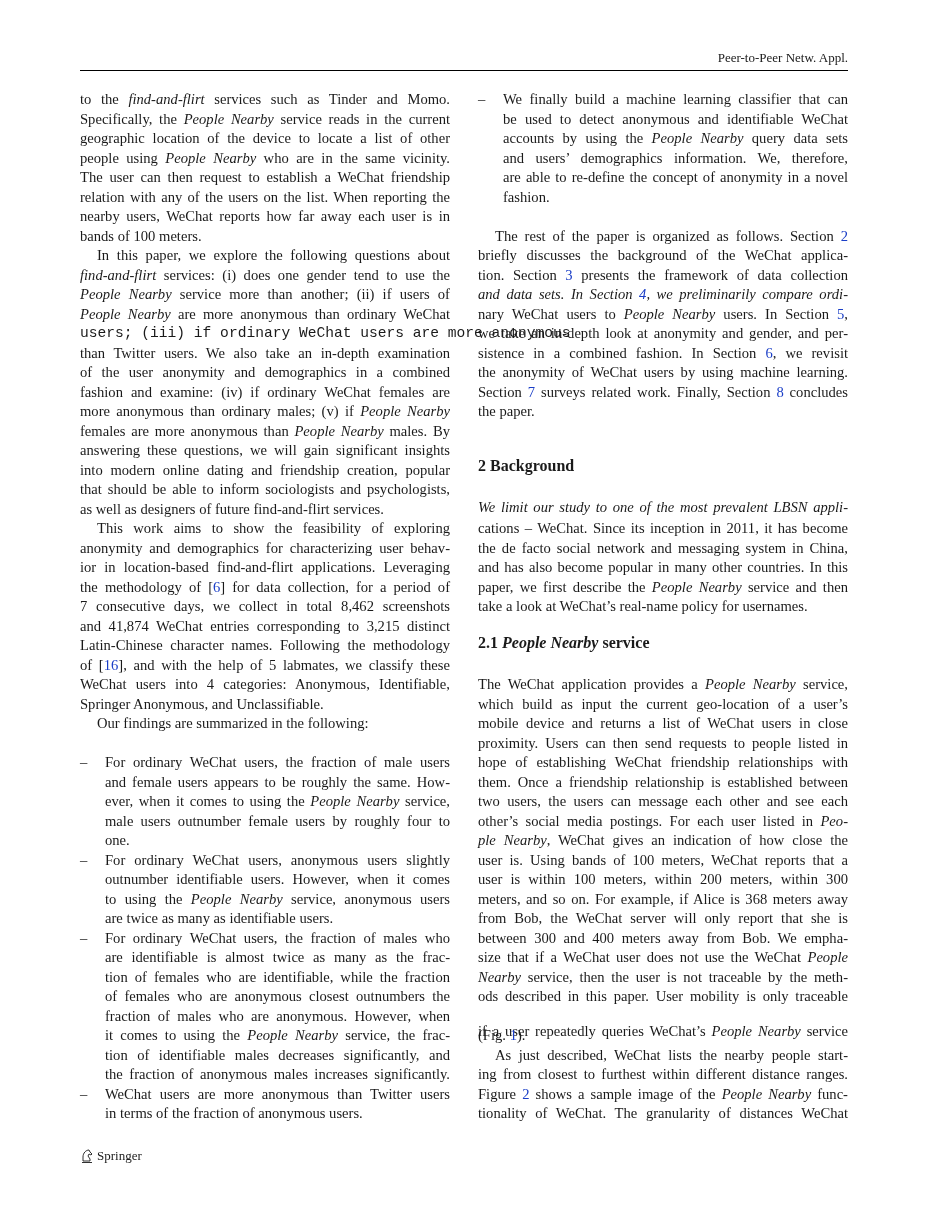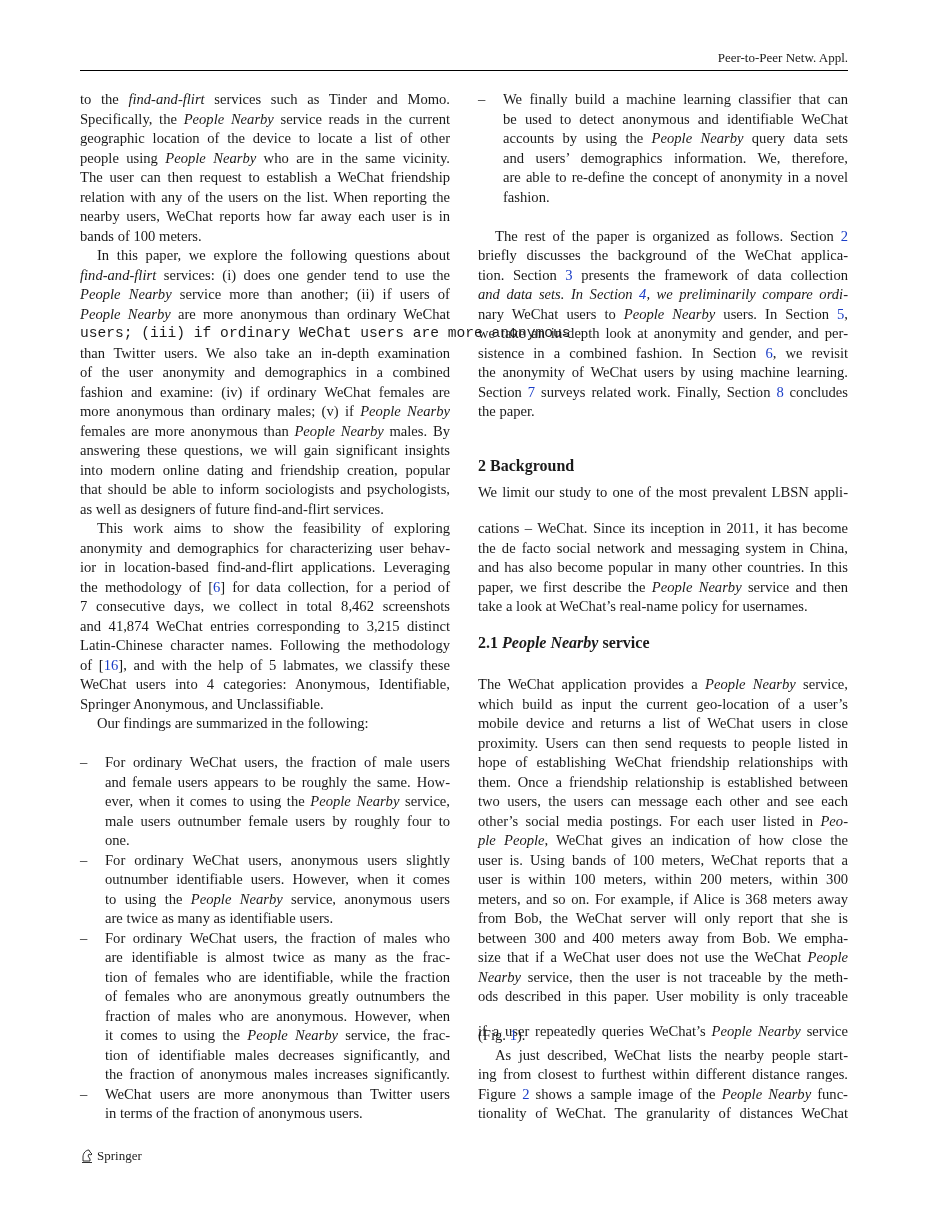--- a/index.html
+++ b/index.html
@@ -74,21 +74,21 @@
     <div class="line bl last" style="top: 741px;">one.</div>
     <span class="dash" style="top: 760.5px;">–</span>
     <div class="line bl" style="top: 760.5px;">For ordinary WeChat users, anonymous users slightly</div>
     <div class="line bl" style="top: 780px;">outnumber identifiable users. However, when it comes</div>
     <div class="line bl" style="top: 799.5px;">to using the <i>People Nearby</i> service, anonymous users</div>
     <div class="line bl last" style="top: 819px;">are twice as many as identifiable users.</div>
     <span class="dash" style="top: 838.5px;">–</span>
     <div class="line bl" style="top: 838.5px;">For ordinary WeChat users, the fraction of males who</div>
     <div class="line bl" style="top: 858px;">are identifiable is almost twice as many as the frac-</div>
     <div class="line bl" style="top: 877.5px;">tion of females who are identifiable, while the fraction</div>
-    <div class="line bl" style="top: 897px;">of females who are anonymous greatly outnumbers the</div>
+    <div class="line bl" style="top: 897px;">of females who are anonymous closest outnumbers the</div>
     <div class="line bl" style="top: 916.5px;">fraction of males who are anonymous. However, when</div>
     <div class="line bl" style="top: 936px;">it comes to using the <i>People Nearby</i> service, the frac-</div>
     <div class="line bl" style="top: 955.5px;">tion of identifiable males decreases significantly, and</div>
     <div class="line bl" style="top: 975px;">the fraction of anonymous males increases significantly.</div>
     <span class="dash" style="top: 994.5px;">–</span>
     <div class="line bl" style="top: 994.5px;">WeChat users are more anonymous than Twitter users</div>
     <div class="line bl last" style="top: 1014px;">in terms of the fraction of anonymous users.</div>
   </div>
 
 <div class="col right" id="col-right">
@@ -111,35 +111,35 @@
     <div class="line ind" style="top: 136.5px;">The rest of the paper is organized as follows. Section <a>2</a></div>
     <div class="line" style="top: 156px;">briefly discusses the background of the WeChat applica-</div>
     <div class="line" style="top: 175.5px;">tion. Section <a>3</a> presents the framework of data collection</div>
     <div class="line" style="top: 195px; font-style: italic;">and data sets. In Section <a>4</a>, we preliminarily compare ordi-</div>
     <div class="line" style="top: 214.5px;">nary WeChat users to <i>People Nearby</i> users. In Section <a>5</a>,</div>
     <div class="line" style="top: 234px;">we take an in-depth look at anonymity and gender, and per-</div>
     <div class="line" style="top: 253.5px;">sistence in a combined fashion. In Section <a>6</a>, we revisit</div>
     <div class="line" style="top: 273px;">the anonymity of WeChat users by using machine learning.</div>
     <div class="line" style="top: 292.5px;">Section <a>7</a> surveys related work. Finally, Section <a>8</a> concludes</div>
     <div class="line last" style="top: 312px;">the paper.</div>
-    <div class="line" style="top: 393px;">We limit our study to one of the most prevalent LBSN appli-</div>
+    <div class="line" style="top: 408px; font-style: italic;">We limit our study to one of the most prevalent LBSN appli-</div>
     <div class="line" style="top: 429px;">cations – WeChat. Since its inception in 2011, it has become</div>
     <div class="line" style="top: 448.5px;">the de facto social network and messaging system in China,</div>
     <div class="line" style="top: 468px;">and has also become popular in many other countries. In this</div>
     <div class="line" style="top: 487.5px;">paper, we first describe the <i>People Nearby</i> service and then</div>
     <div class="line last" style="top: 507px;">take a look at WeChat’s real-name policy for usernames.</div>
     <div class="line" style="top: 585px;">The WeChat application provides a <i>People Nearby</i> service,</div>
     <div class="line" style="top: 604.5px;">which build as input the current geo-location of a user’s</div>
     <div class="line" style="top: 624px;">mobile device and returns a list of WeChat users in close</div>
     <div class="line" style="top: 643.5px;">proximity. Users can then send requests to people listed in</div>
     <div class="line" style="top: 663px;">hope of establishing WeChat friendship relationships with</div>
     <div class="line" style="top: 682.5px;">them. Once a friendship relationship is established between</div>
     <div class="line" style="top: 702px;">two users, the users can message each other and see each</div>
     <div class="line" style="top: 721.5px;">other’s social media postings. For each user listed in <i>Peo-</i></div>
-    <div class="line" style="top: 741px;"><i>ple People</i>, WeChat gives an indication of how close the</div>
+    <div class="line" style="top: 741px;"><i>ple Nearby</i>, WeChat gives an indication of how close the</div>
     <div class="line" style="top: 760.5px;">user is. Using bands of 100 meters, WeChat reports that a</div>
     <div class="line" style="top: 780px;">user is within 100 meters, within 200 meters, within 300</div>
     <div class="line" style="top: 799.5px;">meters, and so on. For example, if Alice is 368 meters away</div>
     <div class="line" style="top: 819px;">from Bob, the WeChat server will only report that she is</div>
     <div class="line" style="top: 838.5px;">between 300 and 400 meters away from Bob. We empha-</div>
     <div class="line" style="top: 858px;">size that if a WeChat user does not use the WeChat <i>People</i></div>
     <div class="line" style="top: 877.5px;"><i>Nearby</i> service, then the user is not traceable by the meth-</div>
     <div class="line" style="top: 897px;">ods described in this paper. User mobility is only traceable</div>
     <div class="line" style="top: 916.5px; margin-top: 15px;">if a user repeatedly queries WeChat’s <i>People Nearby</i> service</div>
     <div class="line last" style="top: 936px;">(Fig. <a>1</a>).</div>

